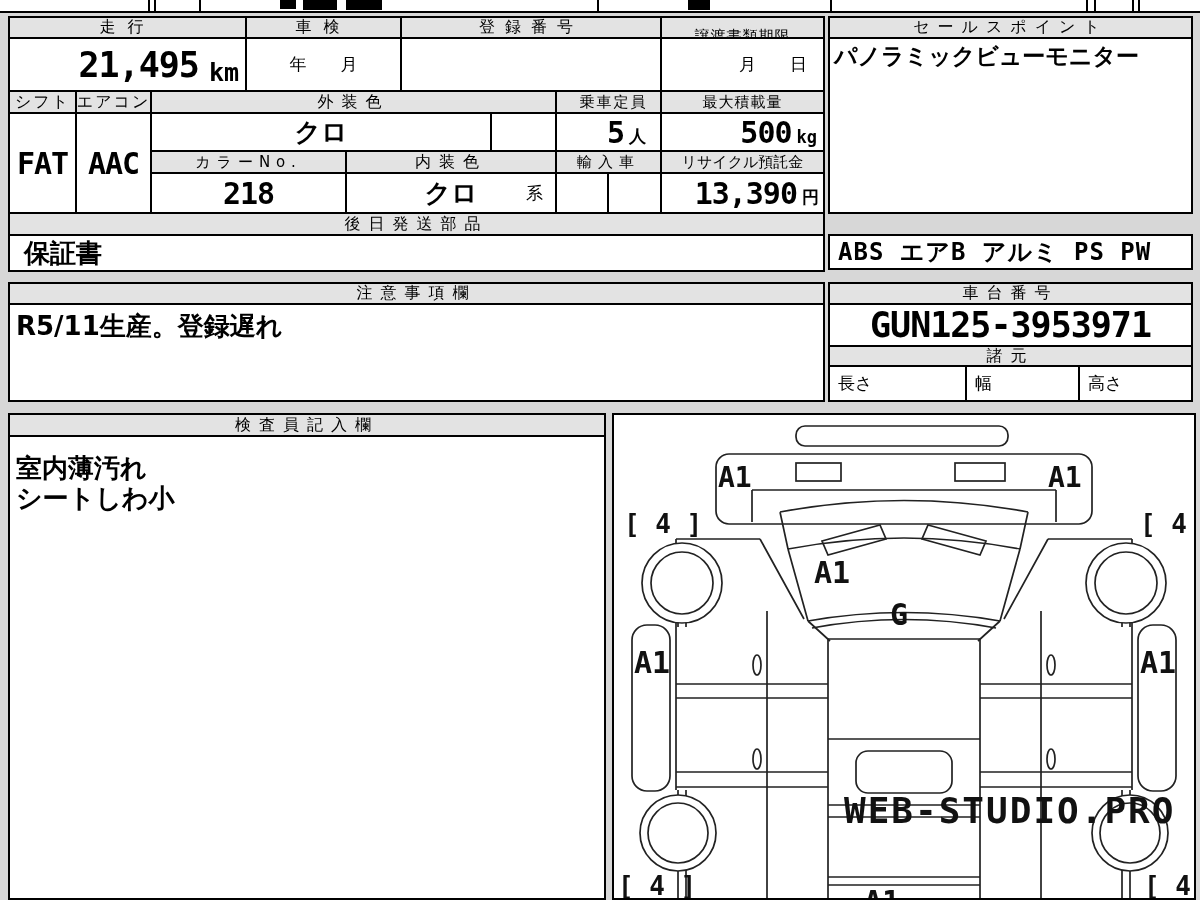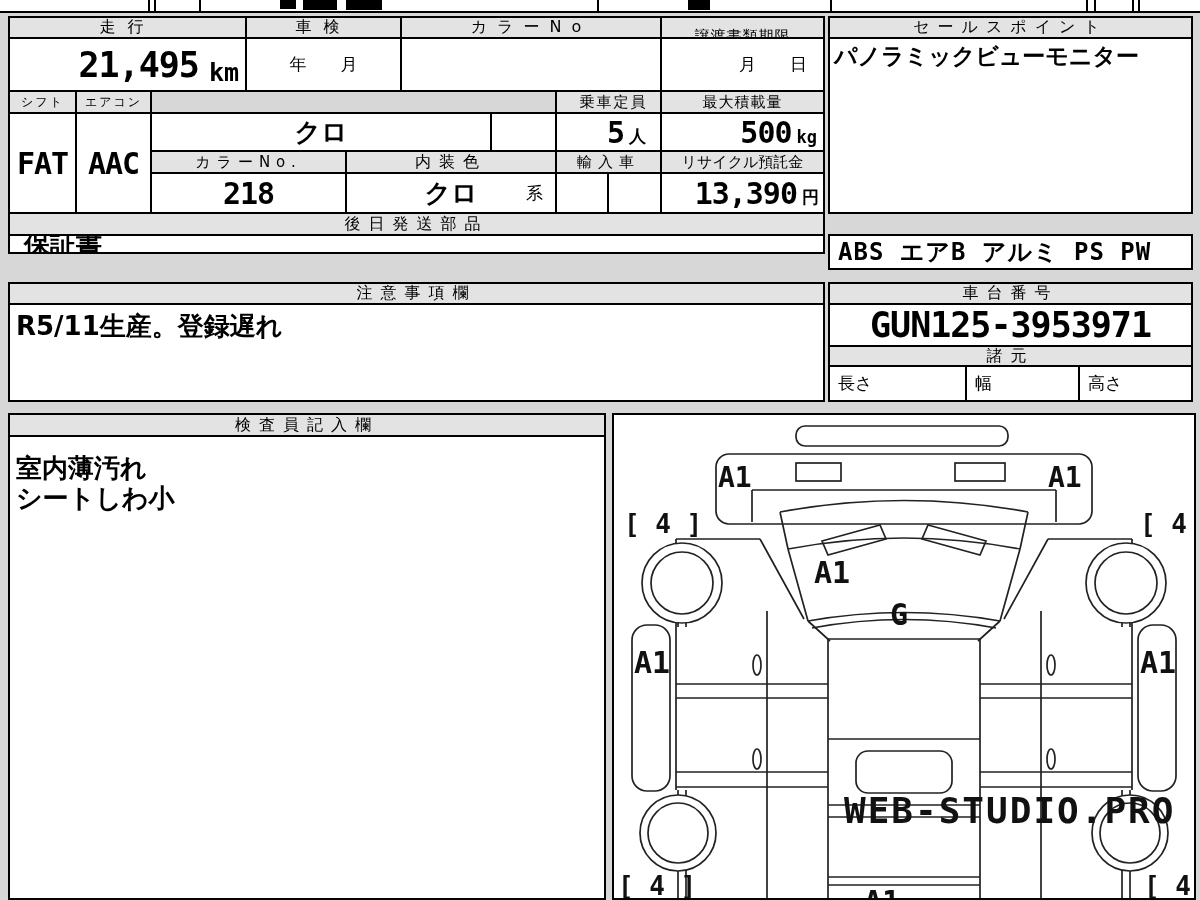--- a/index.html
+++ b/index.html
@@ -1,21 +1,21 @@
 <!DOCTYPE html>
 <html><head>
 <meta charset="utf-8">
 <style>
   html,body{margin:0;padding:0;background:#b9b9b9;}
   #stage{position:relative;width:1200px;height:900px;background:#d7d7d7;overflow:hidden;
          font-family:"DejaVu Sans","Liberation Sans",sans-serif;color:#000;}
   .c{position:absolute;box-sizing:border-box;background:#fff;border:2px solid #000;
      display:flex;align-items:center;justify-content:center;overflow:hidden;white-space:nowrap;}
   .hdr{background:#e3e3e3;font-weight:400;font-size:16px;}
-  .f15{font-size:15px;} .f14{font-size:12px;}
+  .f15{font-size:15px;} .f14{font-size:16px;}
   .ls12{letter-spacing:12px;align-items:center;} .ls10{letter-spacing:10px;} .ls8{letter-spacing:8px;}
   .ls6{letter-spacing:6px;} .ls2{letter-spacing:2px;} .ls1{letter-spacing:1px;} .ls0{letter-spacing:0;}
   .right{justify-content:flex-end;}
   .left{justify-content:flex-start;}
   .top{align-items:flex-start;}
   .col{flex-direction:column;align-items:flex-start;justify-content:flex-start;}
   .mono{font-family:"DejaVu Sans Mono","Liberation Mono",monospace;}
   .num{font-family:"DejaVu Sans Mono","Liberation Mono",monospace;font-weight:700;font-size:30px;letter-spacing:-1px;}
   .num-xl{font-size:35px;}
   .unit{font-size:17px;font-weight:700;margin-left:5px;margin-top:9px;font-family:"DejaVu Sans Mono","Liberation Mono",monospace;}
@@ -48,21 +48,21 @@
     <div class="frag" style="left:688px;top:0;width:22px;height:10px;"></div>
   </div>
 
   <div class="c hdr ls12" style="left:8px;top:16px;width:239px;height:23px">
       <span>走行</span>
     </div>
   <div class="c hdr ls12" style="left:245px;top:16px;width:157px;height:23px">
       <span>車検</span>
     </div>
   <div class="c hdr ls10" style="left:400px;top:16px;width:262px;height:23px">
-      <span>カラーNo</span>
+      <span>登録番号</span>
     </div>
   <div class="c hdr f15 ls1" style="left:660px;top:16px;width:165px;height:41px">
       <span>譲渡書類期限</span>
     </div>
 
   <div class="c right" style="left:8px;top:37px;width:239px;height:55px;padding-right:6px">
     <span class="num num-xl">21,495</span>
     <span class="unit-lg">km</span>
   </div>
   <div class="c plain" style="left:245px;top:37px;width:157px;height:55px">
@@ -73,20 +73,23 @@
     </div>
   <div class="c plain right" style="left:660px;top:37px;width:165px;height:55px;padding-right:16px">
       <span>月　　日</span>
     </div>
 
   <div class="c hdr f14 ls2" style="left:8px;top:90px;width:69px;height:24px">
       <span>シフト</span>
     </div>
   <div class="c hdr f14 ls2" style="left:75px;top:90px;width:77px;height:24px">
       <span>エアコン</span>
+    </div>
+  <div class="c hdr ls8" style="left:150px;top:90px;width:407px;height:24px">
+      <span>外装色</span>
     </div>
   <div class="c hdr f15 ls2" style="left:555px;top:90px;width:117px;height:24px">
       <span>乗車定員</span>
     </div>
   <div class="c hdr f15 ls1" style="left:660px;top:90px;width:165px;height:24px">
       <span>最大積載量</span>
     </div>
 
   <div class="c" style="left:75px;top:112px;width:77px;height:102px">
       <span class="num">AAC</span>
@@ -131,21 +134,21 @@
   <div class="c" style="left:555px;top:172px;width:54px;height:42px"></div>
   <div class="c" style="left:607px;top:172px;width:55px;height:42px"></div>
   <div class="c right" style="left:660px;top:172px;width:165px;height:42px;padding-right:4px">
     <span class="num">13,390</span>
     <span class="unit">円</span>
   </div>
 
   <div class="c hdr ls8" style="left:8px;top:212px;width:817px;height:24px">
       <span>後日発送部品</span>
     </div>
-  <div class="c jbold left" style="left:8px;top:234px;width:817px;height:20px;padding-left:14px">
+  <div class="c jbold left" style="left:8px;top:234px;width:817px;height:38px;padding-left:14px">
       <span>保証書</span>
     </div>
 
   <div class="c hdr ls8" style="left:828px;top:16px;width:365px;height:23px">
       <span>セールスポイント</span>
     </div>
   <div class="c col" style="left:828px;top:37px;width:365px;height:177px;padding:2px 4px;font-size:23px;font-weight:700;line-height:31px">
     <span>パノラミックビューモニター</span>
   </div>
 

